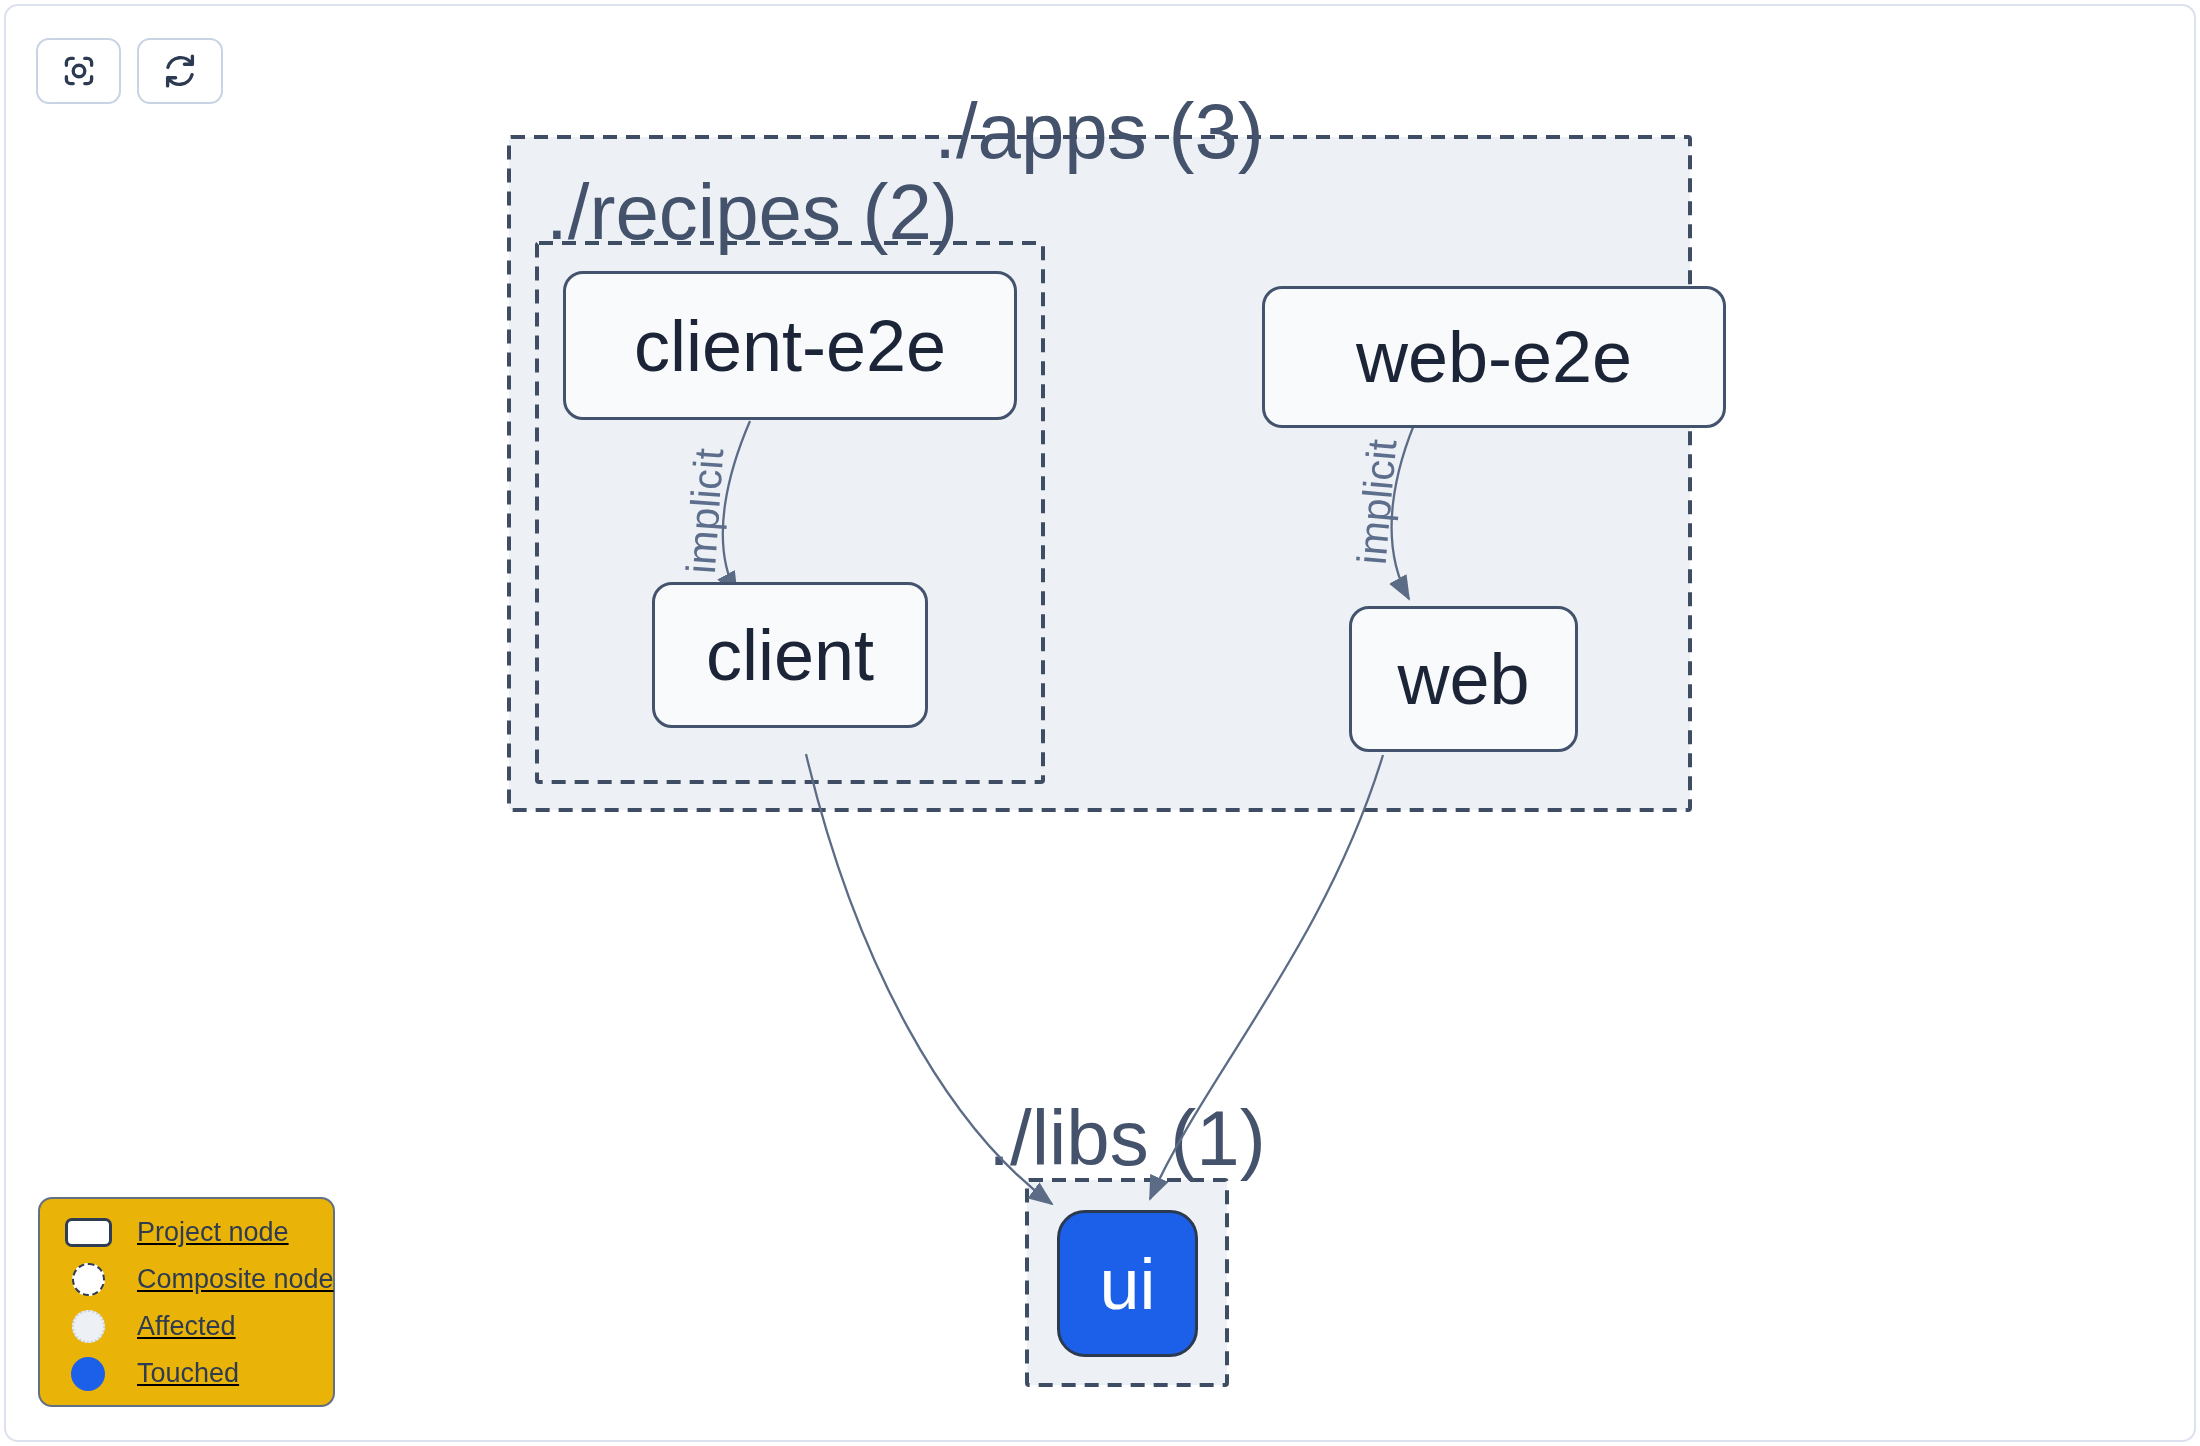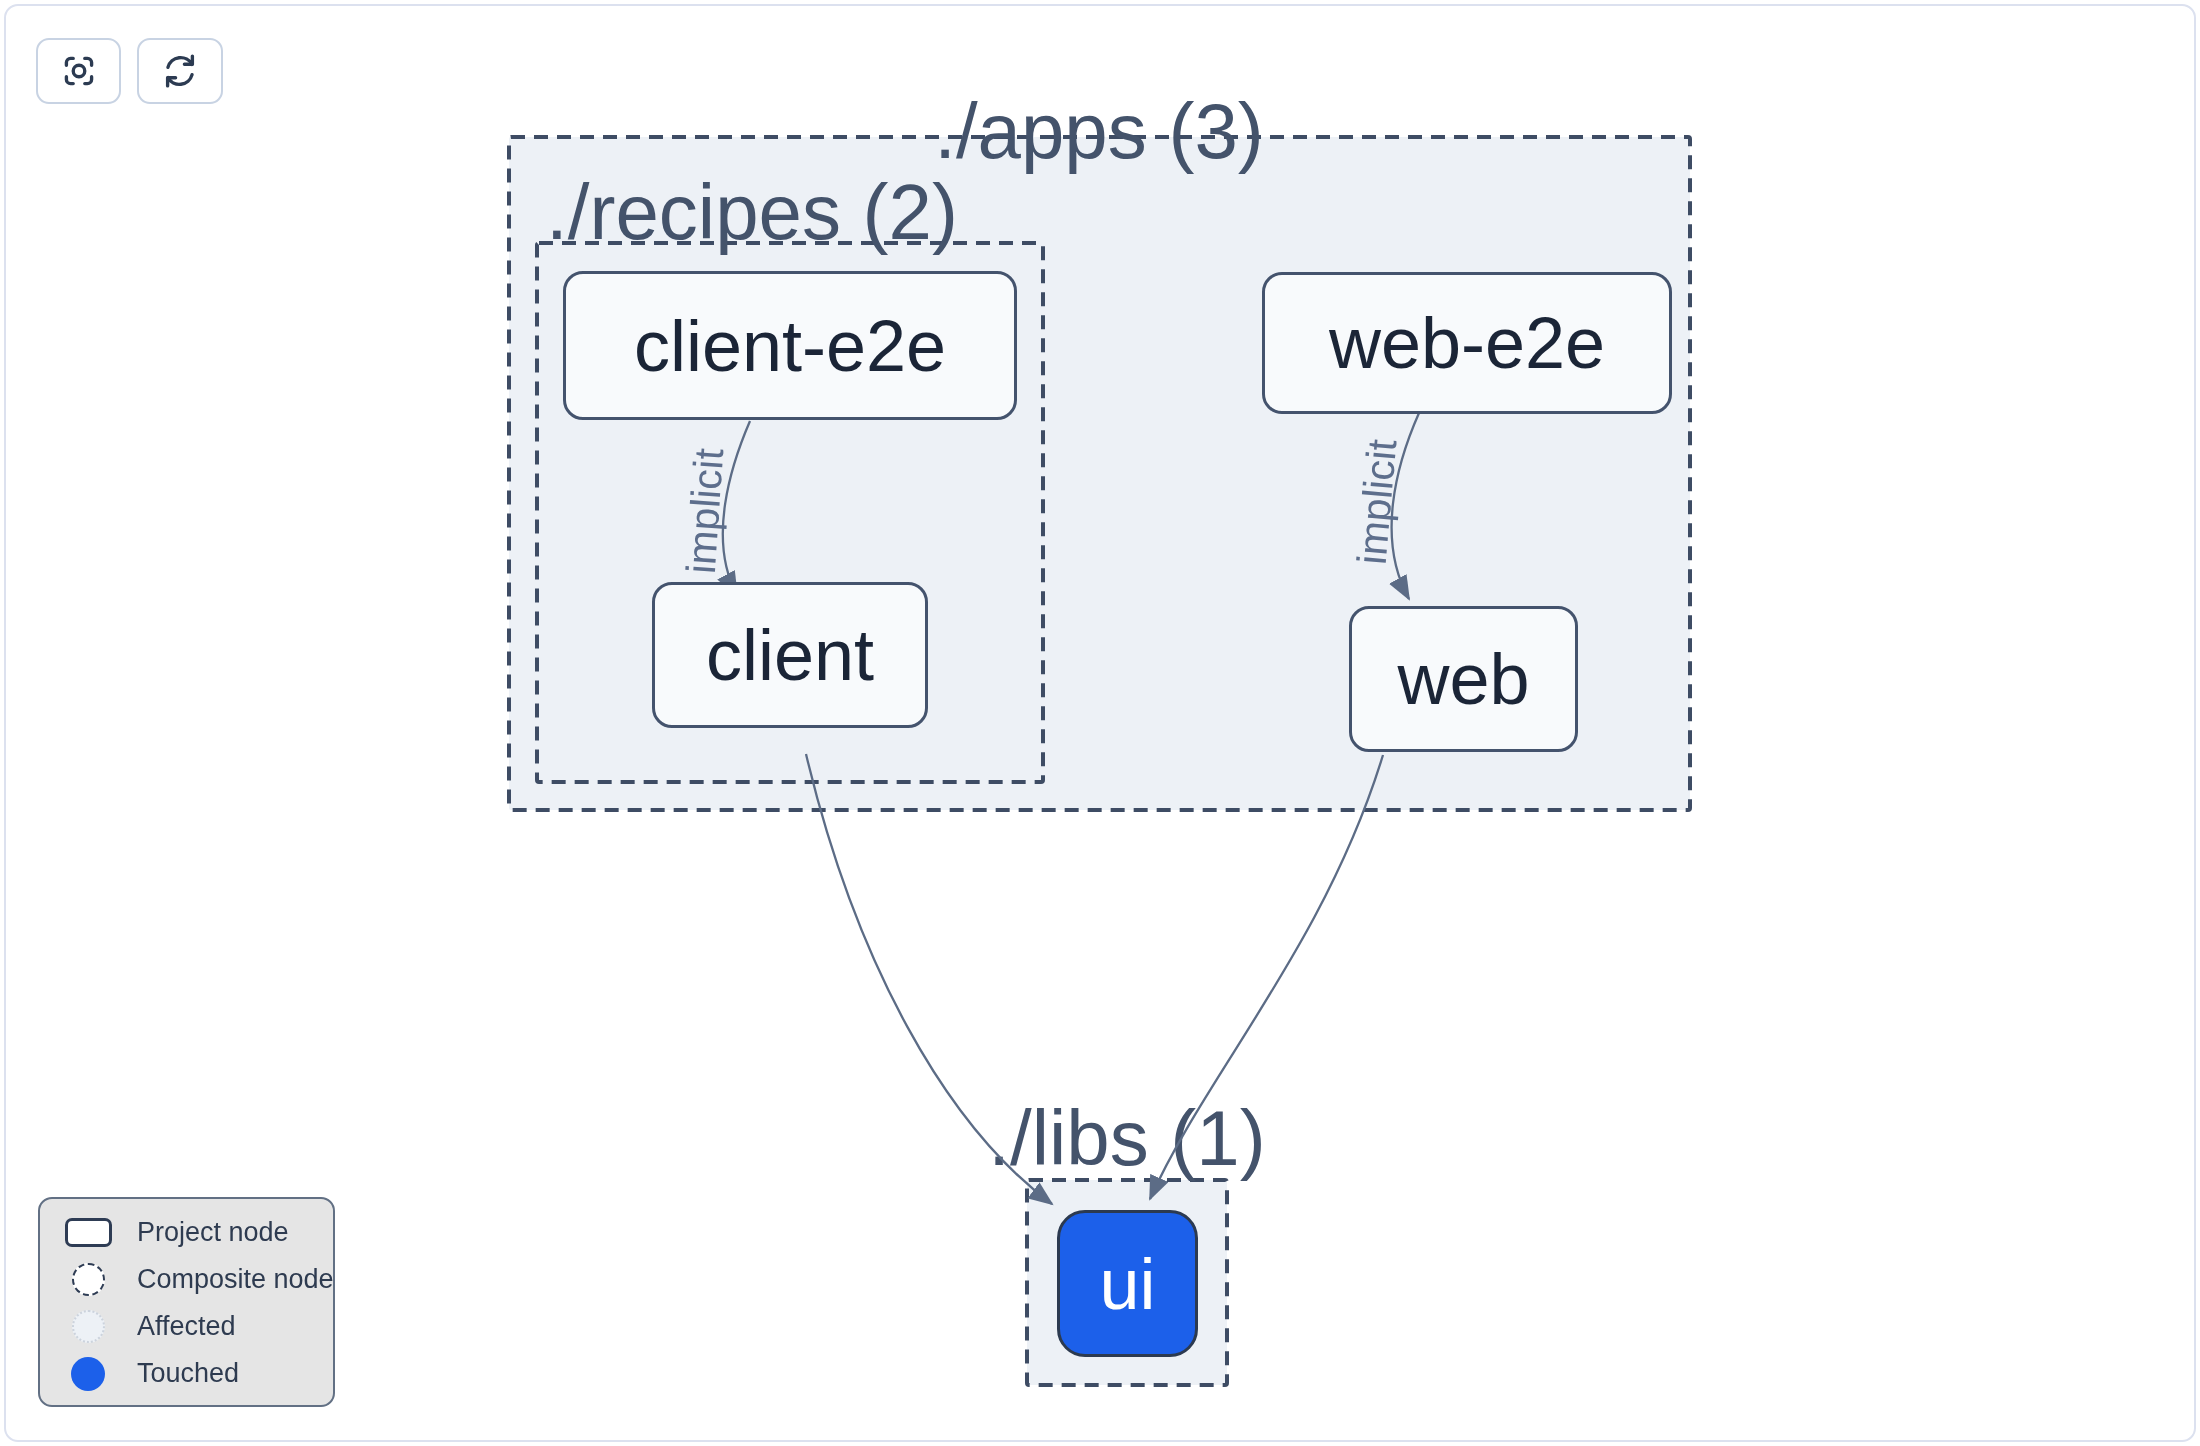--- a/index.html
+++ b/index.html
@@ -85,39 +85,39 @@
     font-size:72px;
     cursor:pointer;
   }
   .node.touched{
     background:var(--touched-blue);
     border-color:#2c3a50;
     border-radius:28px;
     color:#ffffff;
   }
   #node-client-e2e{left:563px;top:271px;width:454px;height:149px;}
-  #node-web-e2e{left:1262px;top:272px;width:410px;height:142px;}
+  #node-web-e2e{left:1262px;top:286px;width:464px;height:142px;}
   #node-client{left:652px;top:582px;width:276px;height:146px;}
   #node-web{left:1349px;top:606px;width:229px;height:146px;}
   #node-ui{left:1057px;top:1210px;width:141px;height:147px;}
 
   #lbl-apps{left:1099px;top:64px;margin-top:28px;}
   #lbl-recipes{left:752px;top:173px;}
   #lbl-libs{left:1127px;top:1099px;}
 
   
   .legend{
     position:absolute;
     left:38px;top:1197px;width:297px;height:210px;
-    background:#e5e5e5;
+    background:#eab308;
     border:2px solid #627084;
     border-radius:14px;
     z-index:10;
     padding:10px 0 0 24px;
-    display:flex;flex-direction:column;
+    display:flex;flex-direction:column;text-decoration:underline;
   }
   .legend-row{
     height:47px;
     display:flex;align-items:center;
   }
   .legend-swatch-cell{
     width:48px;
     display:flex;align-items:center;justify-content:center;
     flex:0 0 48px;
   }

